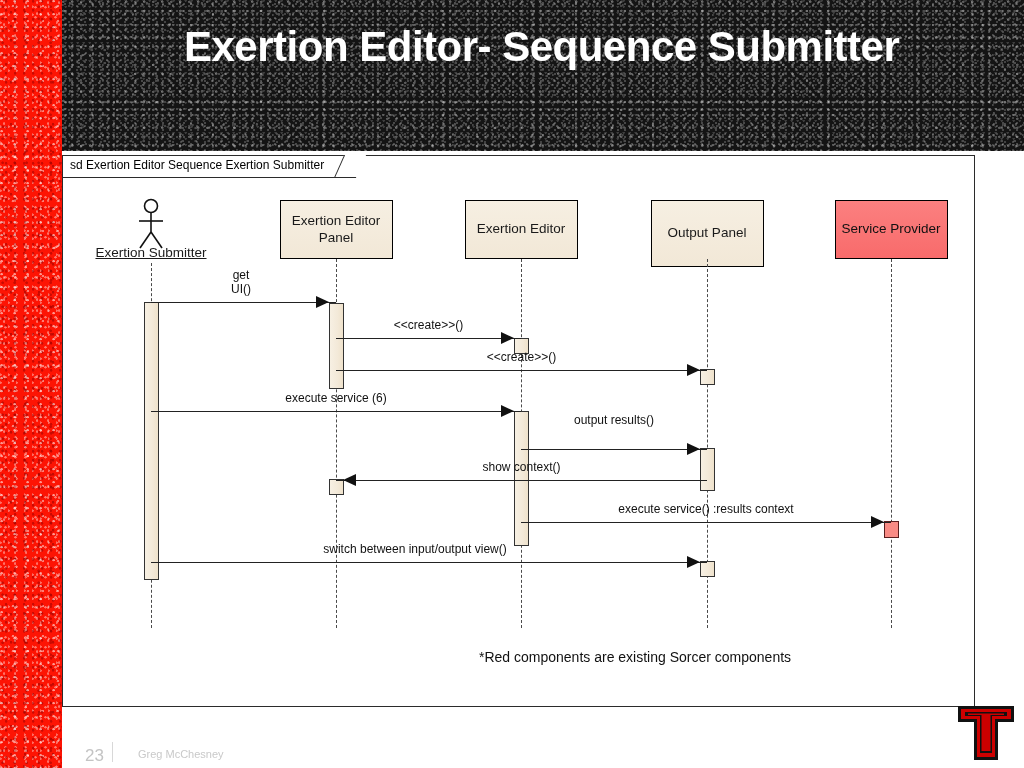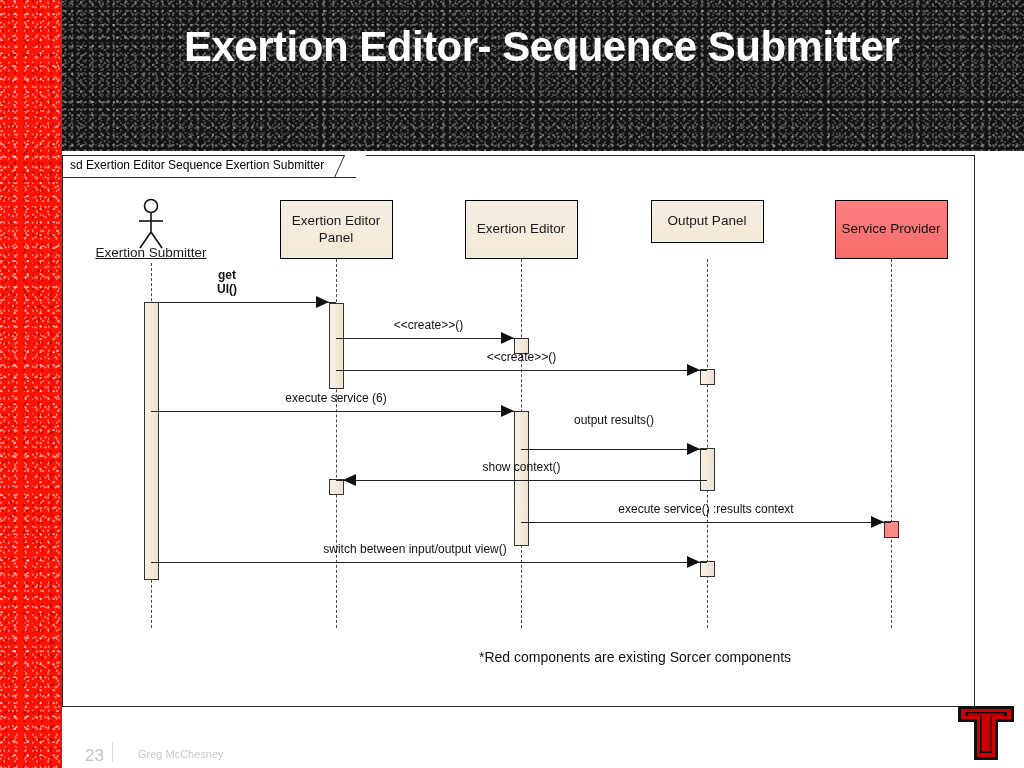--- a/index.html
+++ b/index.html
@@ -157,40 +157,40 @@
         <div class="actor-label" style="left: -22px; top: 89px; width: 220px; text-decoration: underline;">Exertion Submitter</div>
         <div class="lifeline" style="left: 88px; top: 107px; height: 365px;"></div>
         <div class="head" style="left: 216.5px; top: 44px; width: 113px; height: 59px;">
           <span>Exertion Editor Panel</span>
         </div>
         <div class="lifeline" style="left: 273px; top: 103px; height: 369px;"></div>
         <div class="head" style="left: 401.5px; top: 44px; width: 113px; height: 59px;">
           <span>Exertion Editor</span>
         </div>
         <div class="lifeline" style="left: 458px; top: 103px; height: 369px;"></div>
-        <div class="head" style="left: 587.5px; top: 44px; width: 113px; height: 43px;">
+        <div class="head" style="left: 587.5px; top: 44px; width: 113px; height: 67px;">
           <span>Output Panel</span>
         </div>
         <div class="lifeline" style="left: 644px; top: 103px; height: 369px;"></div>
         <div class="head red" style="left: 771.5px; top: 44px; width: 113px; height: 59px;">
           <span>Service Provider</span>
         </div>
         <div class="lifeline" style="left: 828px; top: 103px; height: 369px;"></div>
         <div class="activation" style="left: 80.5px; top: 146px; width: 15px; height: 278px; z-index: 3;"></div>
         <div class="activation" style="left: 265.5px; top: 147px; width: 15px; height: 86px; z-index: 3;"></div>
         <div class="activation" style="left: 265.5px; top: 323px; width: 15px; height: 16px; z-index: 3;"></div>
         <div class="activation" style="left: 450.5px; top: 182px; width: 15px; height: 16px; z-index: 3;"></div>
         <div class="activation" style="left: 450.5px; top: 255px; width: 15px; height: 135px; z-index: 3;"></div>
         <div class="activation" style="left: 636.5px; top: 213px; width: 15px; height: 16px; z-index: 3;"></div>
         <div class="activation" style="left: 636.5px; top: 292px; width: 15px; height: 43px; z-index: 3;"></div>
         <div class="activation" style="left: 636.5px; top: 405px; width: 15px; height: 16px; z-index: 3;"></div>
         <div class="activation red" style="left: 820.5px; top: 365px; width: 15px; height: 17px; z-index: 3;"></div>
         <div class="msg-line" style="left: 88px; top: 146px; width: 185px; z-index: 4;"></div>
         <div class="arrow-r" style="top: 140px; z-index: 5; left: 253px;"></div>
-        <div class="msg-label center" style="left: 164px; z-index: 6; top: 113px; font-weight: bold;">
+        <div class="msg-label center" style="left: 178px; z-index: 6; top: 113px;">
           <div>get</div>
           <div>UI()</div>
         </div>
         <div class="msg-line" style="left: 273px; top: 182px; width: 185px; z-index: 4;"></div>
         <div class="arrow-r" style="top: 176px; z-index: 5; left: 438px;"></div>
         <div class="msg-label center" style="left: 365.5px; z-index: 6; top: 163px;">
           <div>&lt;&lt;create&gt;&gt;()</div>
         </div>
         <div class="msg-line" style="left: 273px; top: 214px; width: 371px; z-index: 4;"></div>
         <div class="arrow-r" style="top: 208px; z-index: 5; left: 624px;"></div>

